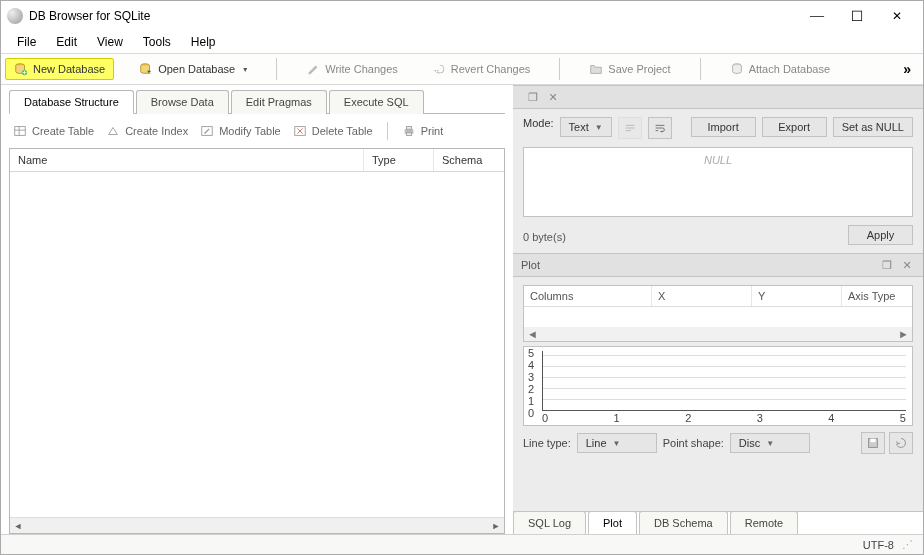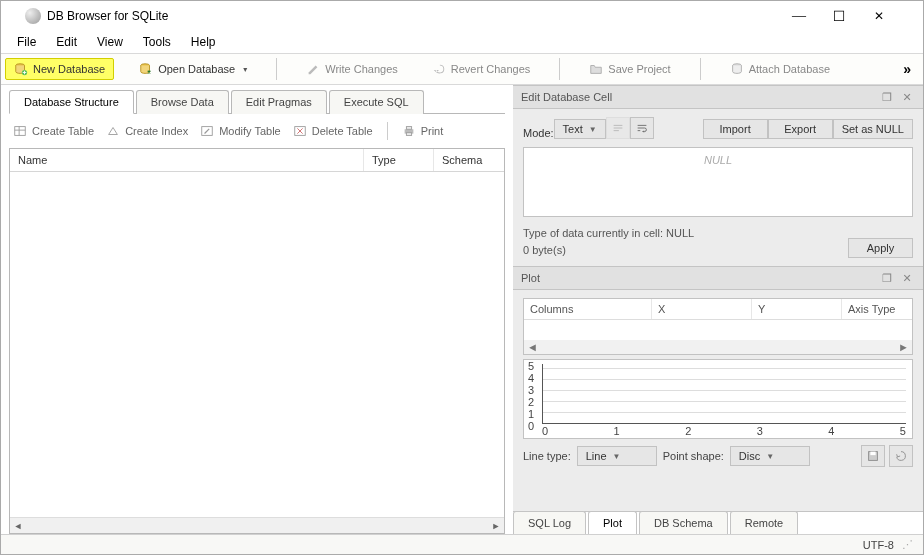--- a/index.html
+++ b/index.html
@@ -1,19 +1,19 @@
 <!DOCTYPE html>
 <html><head>
 <meta charset="utf-8">
 <style>
 * { box-sizing: border-box; margin: 0; padding: 0; font-family: "Segoe UI", Tahoma, sans-serif; font-size: 11px; }
 body { width: 924px; height: 555px; background: #fff; overflow: hidden; border: 1px solid #aaa; position: relative; }
 
 
-.titlebar { height: 30px; display: flex; align-items: center; padding: 0 24px; }
+.titlebar { height: 30px; display: flex; align-items: center; padding: 0 6px; }
 .titlebar .app-icon { width: 16px; height: 16px; margin-right: 6px; background: radial-gradient(circle at 30% 30%, #eee, #999); border-radius: 9px; }
 .titlebar .title { flex: 1; font-size: 12px; }
 .titlebar .win-btns { display: flex; gap: 0; }
 .titlebar .win-btn { width: 40px; height: 28px; display: flex; align-items: center; justify-content: center; font-size: 14px; font-family: "Segoe UI Symbol"; }
 .titlebar .win-btn.close { font-size: 12px; }
 
 
 .menubar { height: 22px; display: flex; align-items: center; padding: 0 6px; gap: 0; }
 .menubar .menu-item { padding: 3px 10px; font-size: 12px; }
 
@@ -51,21 +51,21 @@
 .scroll-h { height: 16px; background: #f0f0f0; display: flex; align-items: center; border-top: 1px solid #ddd; }
 .scroll-h .arrow { width: 16px; text-align: center; font-size: 9px; color: #666; }
 .scroll-h .track { flex: 1; }
 
 
 .panel-title { background: #e1e1e1; border-top: 1px solid #c4c4c4; border-bottom: 1px solid #c4c4c4; padding: 4px 8px; display: flex; align-items: center; color: #555; }
 .panel-title .t { flex: 1; }
 .panel-title .pbtn { width: 16px; height: 14px; margin-left: 4px; color: #888; display:flex; align-items:center; justify-content:center; font-size:11px; }
 .panel-body { padding: 8px 10px; }
 
-.mode-row { display: flex; align-items: flex-end; margin-bottom: 8px; }
+.mode-row { display: flex; align-items: flex-start; gap: 6px; margin-bottom: 8px; }
 .mode-row label { color: #333; }
 .select, .btn { background: #e6e6e6; border: 1px solid #c2c2c2; padding: 3px 8px; color: #333; font-size: 11px; }
 .select { display: flex; align-items: center; gap: 6px; }
 .select .caret { font-size: 8px; color: #666; }
 .icon-btn { width: 24px; height: 22px; background: #e6e6e6; border: 1px solid #c2c2c2; display:flex; align-items:center; justify-content:center; }
 .icon-btn.disabled { opacity: .55; border-color: #d4d4d4; }
 .btn.wide { min-width: 65px; text-align: center; }
 
 .cell-text { border: 1px solid #c2c2c2; background: #fff; height: 70px; padding: 6px 8px; color: #aaa; font-style: italic; text-align: center; }
 .info-row { display: flex; align-items: flex-end; margin-top: 8px; gap: 10px; }
@@ -235,21 +235,20 @@
         <div class="arrow">◄</div>
         <div class="track"></div>
         <div class="arrow">►</div>
       </div>
     </div>
   </div>
 
   <div class="right">
 
     <div class="panel-title">
-      <span class="t">Edit Database Cell</span>
       <span class="pbtn">❐</span>
       <span class="pbtn">✕</span>
     </div>
     <div class="panel-body">
       <div class="mode-row">
         <label>Mode:</label>
         <div class="select">
           <span>Text</span>
           <span class="caret">▼</span>
         </div>
@@ -264,21 +263,20 @@
             </svg>
           </div>
         <div style="flex:1"></div>
         <div class="btn wide">Import</div>
         <div class="btn wide">Export</div>
         <div class="btn wide">Set as NULL</div>
       </div>
       <div class="cell-text">NULL</div>
       <div class="info-row">
         <div class="info-col">
-          <div>Type of data currently in cell: NULL</div>
           <div>0 byte(s)</div>
         </div>
         <div class="btn wide">Apply</div>
       </div>
     </div>
 
     <div class="panel-title">
       <span class="t">Plot</span>
       <span class="pbtn">❐</span>
       <span class="pbtn">✕</span>

